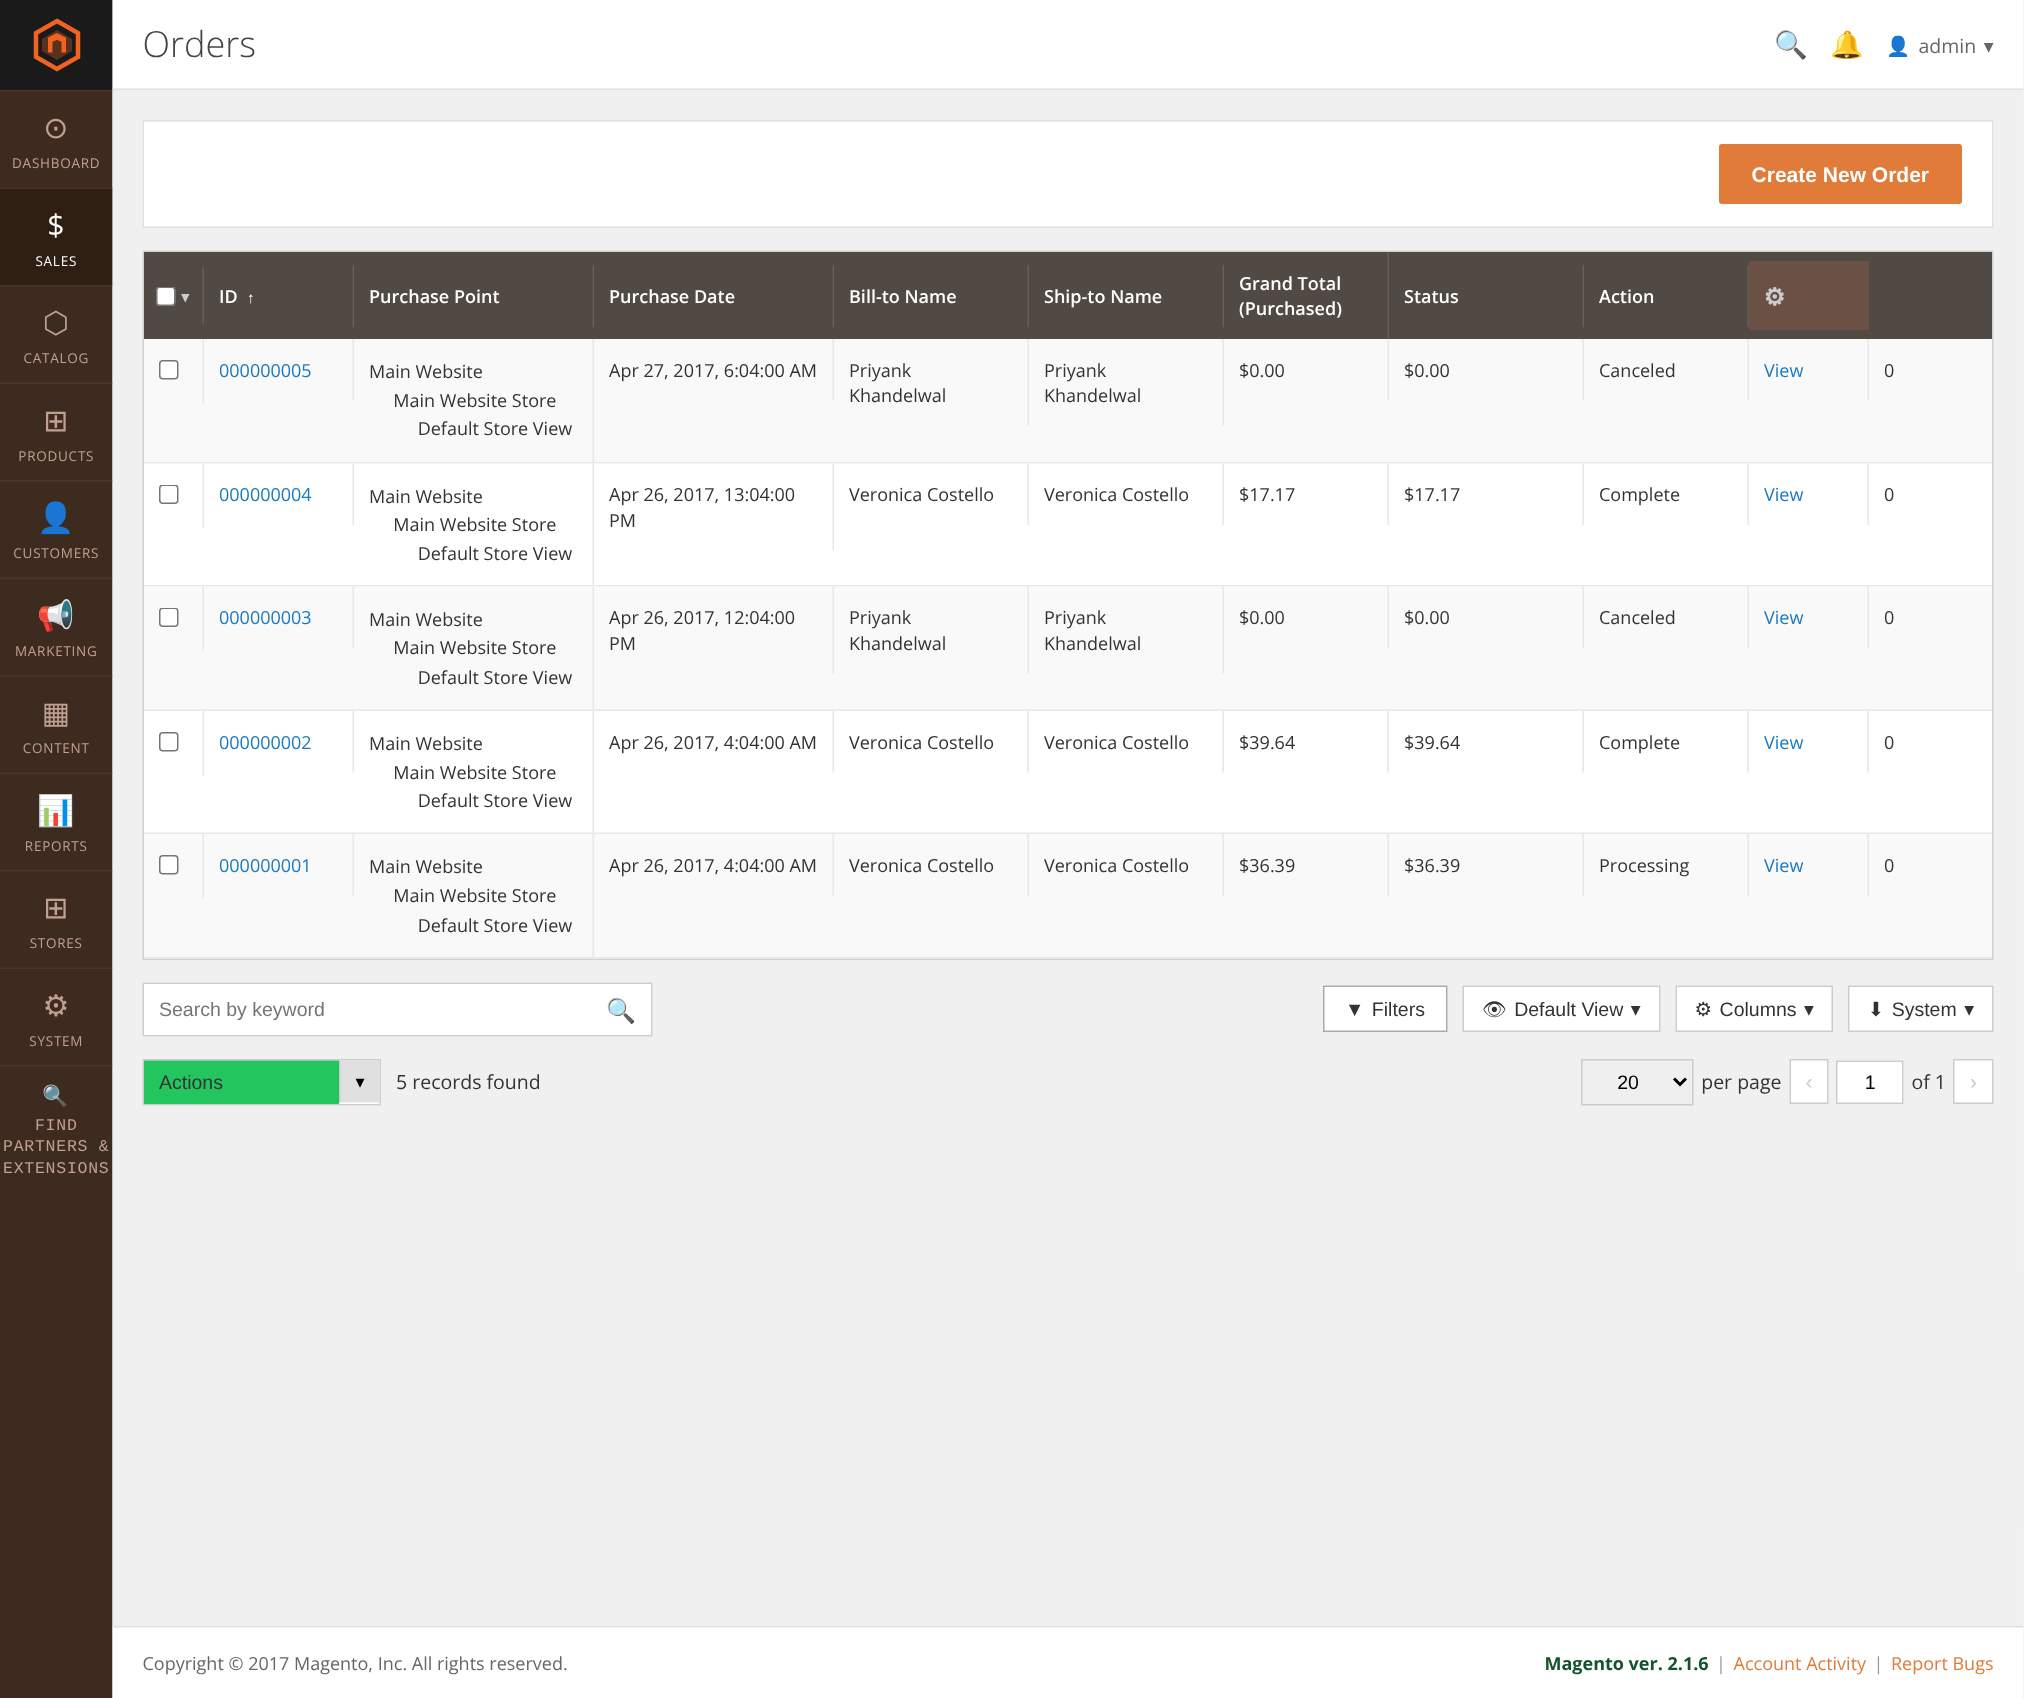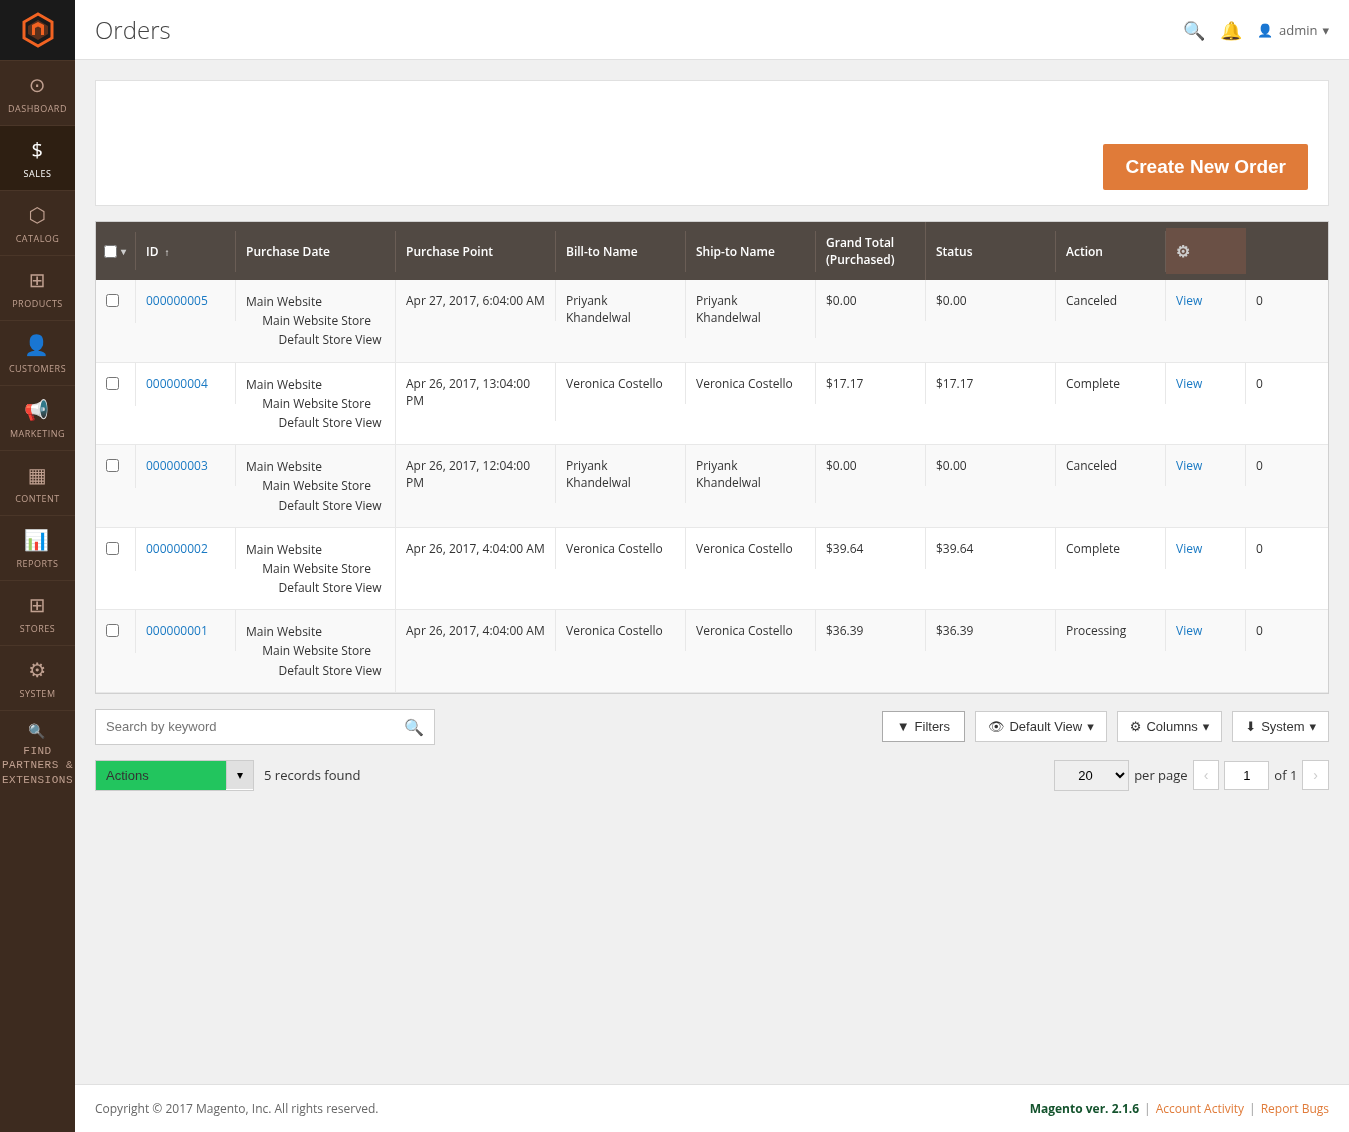--- a/index.html
+++ b/index.html
@@ -95,25 +95,24 @@
       margin-bottom: 15px;
       display: flex;
       justify-content: flex-end;
       border: 1px solid #e0e0e0;
     }
     .btn-create-order {
       background: #e07b39;
       color: #fff;
       border: none;
       padding: 12px 22px;
-      font-size: 19px;
+      font-size: 14px;
       font-weight: 600;
       cursor: pointer;
       border-radius: 2px;
-      margin-top: 48px;
     }
 
     
     .table-container {
       background: #fff;
       border: 1px solid #d0d0d0;
     }
 
     
     .table-header-row {
@@ -390,22 +389,22 @@
 
       <div class="table-header-row">
         <div class="th th-checkbox">
           <input type="checkbox" style="">
           <span style="cursor:pointer; color:#ccc; font-size:10px;">▾</span>
         </div>
         <div class="th" style="cursor:pointer;">
           <span>ID</span>
           <span class="sort-arrow">↑</span>
         </div>
+        <div class="th" style="cursor:pointer;">Purchase Point</div>
         <div class="th" style="cursor:pointer;">Purchase Date</div>
-        <div class="th" style="cursor:pointer;">Purchase Point</div>
         <div class="th" style="cursor:pointer;">Bill-to Name</div>
         <div class="th" style="cursor:pointer;">Ship-to Name</div>
         <div class="th" style="cursor:pointer;">Grand Total (Purchased)</div>
         <div class="th" style="cursor:pointer;">Status</div>
         <div class="th">Action</div>
         <div class="th" style="background: #6a5045;">
           <span style="font-size:16px; color:#ccc;">⚙</span>
         </div>
       </div>
 

